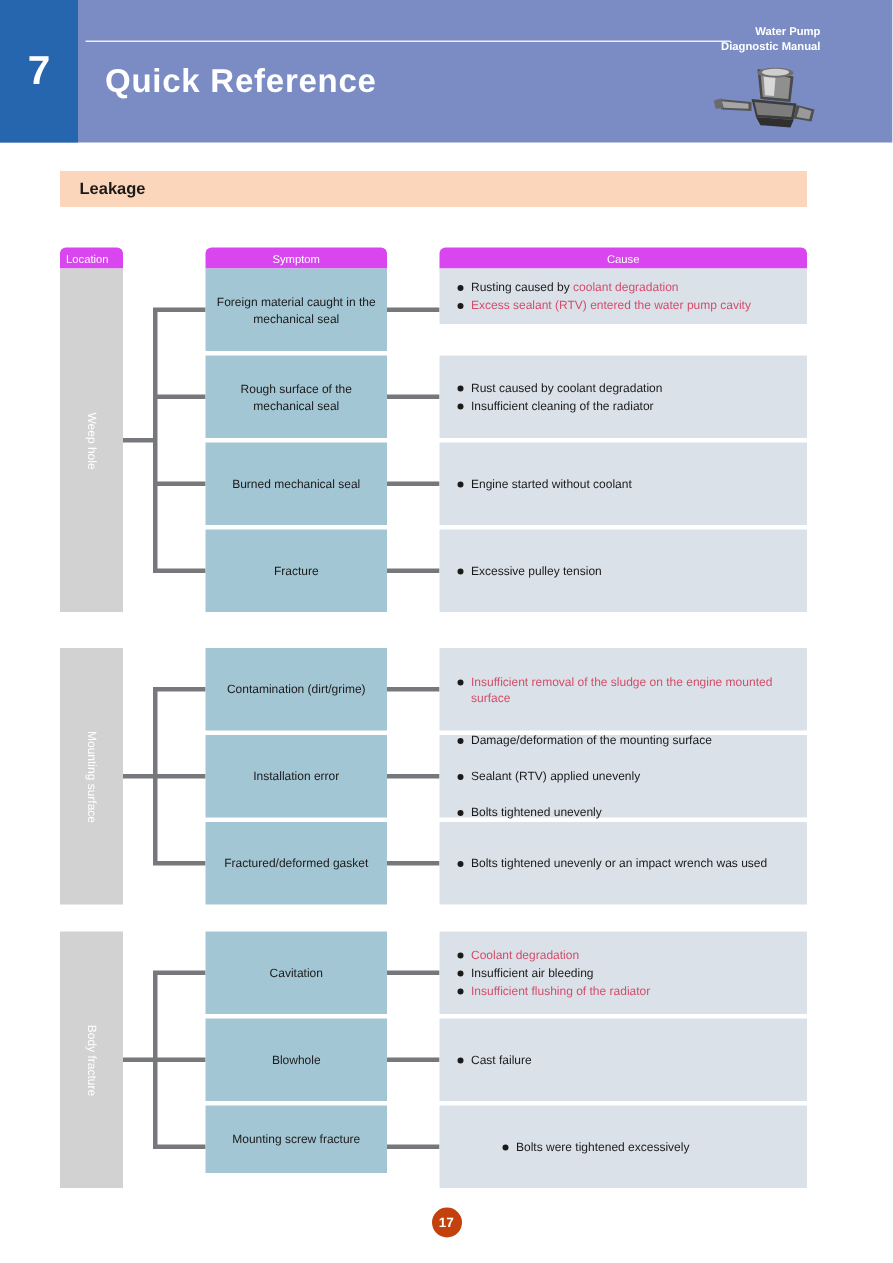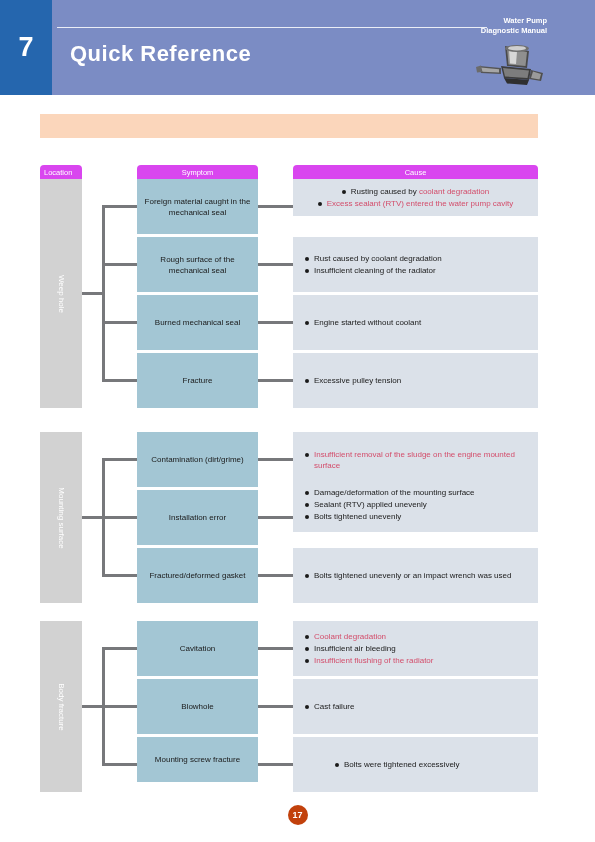--- a/index.html
+++ b/index.html
@@ -214,36 +214,37 @@
       <path d="M60 28 L72 31 L70 39 L58 37 Z" fill="#4f4f4f"></path>
       <path d="M62 29.5 L70 32 L68.5 37.5 L60 36 Z" fill="#9a9a9a"></path>
       <path d="M33 36 L58 38 L56 43 L36 41.5 Z" fill="#2f2f2f"></path>
       <ellipse cx="46" cy="6.5" rx="12" ry="3.4" fill="#6f6f6f"></ellipse>
       <ellipse cx="46" cy="6.2" rx="9" ry="2.3" fill="#cfcfcf"></ellipse>
     </g>
   </svg>
 </div>
 
 <div class="topic-banner">
+  <div class="topic-name">Leakage</div>
 </div>
 
 <div class="col-header loc">Location</div>
 <div class="col-header sym">Symptom</div>
 <div class="col-header cau">Cause</div>
 
 <div id="diagram-root">
     <div class="loc-bar" style="top: 179px; height: 229px;">
       <span>Weep hole</span>
     </div>
     <div class="conn conn-stub" style="top: 292px;"></div>
     <div class="conn conn-trunk" style="top: 206.5px; height: 174px;"></div>
     <div class="conn conn-branch" style="top: 205px;"></div>
     <div class="sym-box" style="top: 179px; height: 55px;">Foreign material caught in the mechanical seal</div>
     <div class="conn conn-right" style="top: 205px;"></div>
-    <div class="cau-box" style="top: 179px; height: 37px; align-items: center;">
+    <div class="cau-box" style="top: 179px; height: 37px;">
       <div class="cau-item">Rusting caused by <span style="color: rgb(211, 77, 107);">coolant degradation</span></div>
       <div class="cau-item hl">Excess sealant (RTV) entered the water pump cavity</div>
     </div>
     <div class="conn conn-branch" style="top: 263px;"></div>
     <div class="sym-box" style="top: 237px; height: 55px; text-align: center;">Rough surface of the mechanical seal</div>
     <div class="conn conn-right" style="top: 263px;"></div>
     <div class="cau-box" style="top: 237px; height: 55px;">
       <div class="cau-item">Rust caused by coolant degradation</div>
       <div class="cau-item">Insufficient cleaning of the radiator</div>
     </div>
@@ -266,21 +267,21 @@
     <div class="conn conn-trunk" style="top: 459.5px; height: 116px;"></div>
     <div class="conn conn-branch" style="top: 458px;"></div>
     <div class="sym-box" style="top: 432px; height: 55px;">Contamination (dirt/grime)</div>
     <div class="conn conn-right" style="top: 458px;"></div>
     <div class="cau-box" style="top: 432px; height: 55px;">
       <div class="cau-item hl">Insufficient removal of the sludge on the engine mounted surface</div>
     </div>
     <div class="conn conn-branch" style="top: 516px;"></div>
     <div class="sym-box" style="top: 490px; height: 55px;">Installation error</div>
     <div class="conn conn-right" style="top: 516px;"></div>
-    <div class="cau-box" style="top: 477px; height: 55px;">
+    <div class="cau-box" style="top: 490px; height: 55px; gap: 12px;">
       <div class="cau-item">Damage/deformation of the mounting surface</div>
       <div class="cau-item">Sealant (RTV) applied unevenly</div>
       <div class="cau-item">Bolts tightened unevenly</div>
     </div>
     <div class="conn conn-branch" style="top: 574px;"></div>
     <div class="sym-box" style="top: 548px; height: 55px;">Fractured/deformed gasket</div>
     <div class="conn conn-right" style="top: 574px;"></div>
     <div class="cau-box" style="top: 548px; height: 55px;">
       <div class="cau-item">Bolts tightened unevenly or an impact wrench was used</div>
     </div>

